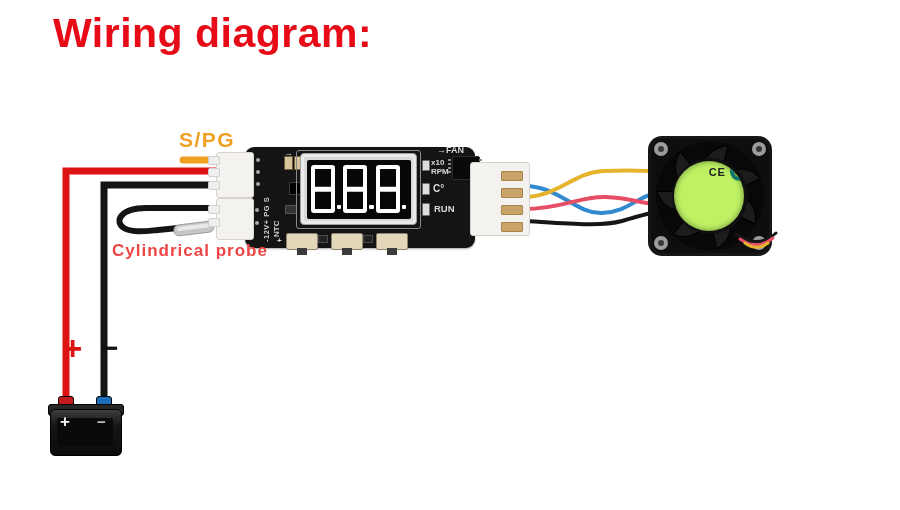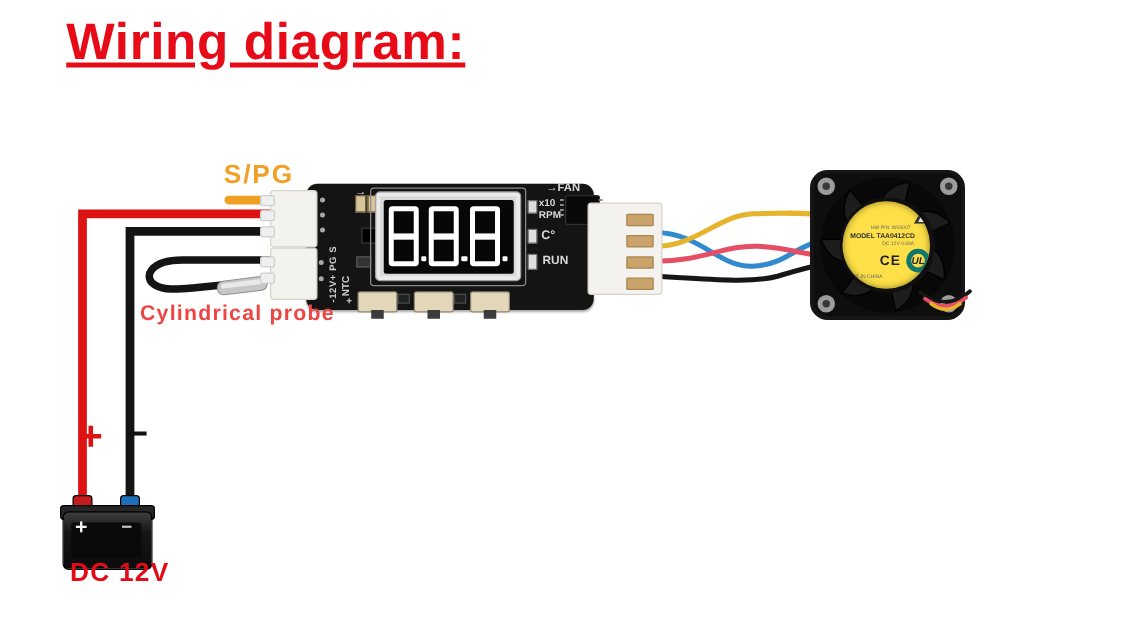--- a/index.html
+++ b/index.html
@@ -4,21 +4,21 @@
 <style>
   html,body{margin:0;padding:0;background:#fff;}
   #stage{position:relative;width:900px;height:510px;background:#ffffff;overflow:hidden;
          font-family:"Liberation Sans","DejaVu Sans",sans-serif;}
   .abs{position:absolute;}
   #wires{position:absolute;left:0;top:0;z-index:1;}
   .comp{z-index:2;}
   .lbl{z-index:3;}
 
   
-  .page-title{left:53px;top:10px;font-size:41px;font-weight:bold;color:#e60b17;letter-spacing:.5px;text-decoration:underline;}
+  .page-title{left:53px;top:10px;font-size:41px;font-weight:bold;color:#e60b17;letter-spacing:.5px;}
   .spg{left:179px;top:128px;font-size:21px;font-weight:bold;color:#f0a125;letter-spacing:1.5px;}
   .probe-lbl{left:112px;top:241px;font-size:17px;font-weight:bold;color:#ef4444;letter-spacing:1px;}
   .note{left:261px;top:303px;font-size:26px;font-weight:bold;color:#f2981e;line-height:34px;}
   .plus-lbl{left:63px;top:330px;font-size:33px;font-weight:bold;color:#dd1212;}
   .minus-lbl{left:101px;top:331px;font-size:30px;font-weight:bold;color:#111;}
   .pwr-lbl{left:121px;top:423px;font-size:20px;font-weight:bold;color:#151515;letter-spacing:2px;}
   .dc-lbl{left:56px;top:447px;font-size:21px;font-weight:bold;color:#e20c18;letter-spacing:1px;}
 
   
   .pcb{left:245px;top:147px;width:230px;height:101px;background:#141414;border-radius:9px;
@@ -42,22 +42,22 @@
               align-items:center;justify-content:center;gap:2px;}
   .seg-digit{width:16px;height:40px;border:4.5px solid #fff;border-radius:3px;position:relative;}
   .seg-digit::after{content:"";position:absolute;left:-1px;right:-1px;top:50%;transform:translateY(-50%);
                     height:4.5px;background:#fff;}
   .seg-dot{width:4.5px;height:4.5px;background:#fff;border-radius:1px;margin-top:36px;}
   .disp-outline{position:absolute;left:51px;top:3px;width:123px;height:77px;border:1px solid #8a8a8a;border-radius:3px;}
 
   
   .fan{left:648px;top:136px;width:124px;height:120px;}
   .fan-label{position:absolute;left:674px;top:161px;width:70px;height:70px;border-radius:50%;
-             background:#fde047;box-shadow:inset 0 0 6px rgba(0,0,0,.45);z-index:3;
-             display:flex;flex-direction:column;align-items:flex-end;justify-content:center;
+             background:#bef264;box-shadow:inset 0 0 6px rgba(0,0,0,.45);z-index:3;
+             display:flex;flex-direction:row;align-items:flex-start;justify-content:center;
              text-align:center;color:#444;overflow:hidden;}
   .fan-label .tiny{font-size:8px;transform:scale(.5);line-height:6px;white-space:nowrap;color:#666;}
   .fan-label .model{font-size:8px;transform:scale(.68);line-height:7px;font-weight:bold;color:#333;white-space:nowrap;}
   .fan-label .marks{display:flex;gap:4px;align-items:center;margin-top:1px;}
   .fan-label .ce{font-size:11px;font-weight:bold;color:#222;letter-spacing:1px;}
   .fan-label .ul{font-size:8px;font-weight:bold;color:#222;border:4px solid #0f766e;border-radius:50%;
                  width:11px;height:11px;line-height:11px;font-style:italic;}
 
   
   .pw-rim{left:48px;top:404px;width:74px;height:10px;background:#262626;border:1px solid #000;border-radius:3px;}
@@ -216,15 +216,14 @@
   <div class="abs lbl plus-lbl">+</div>
   <div class="abs lbl minus-lbl">−</div>
 
   <div class="abs comp term" style="left:58px;top:396px;background:#c41c1c;"></div>
   <div class="abs comp term" style="left:96px;top:396px;background:#1d6fba;"></div>
   <div class="abs comp pw-rim"></div>
   <div class="abs comp pw-body"></div>
   <div class="abs comp pw-face"></div>
   <div class="abs pw-plus">+</div>
   <div class="abs pw-minus">−</div>
-  <div class="abs lbl dc-lbl">DC 12V</div>
 
 </div>
 
 </body></html>

